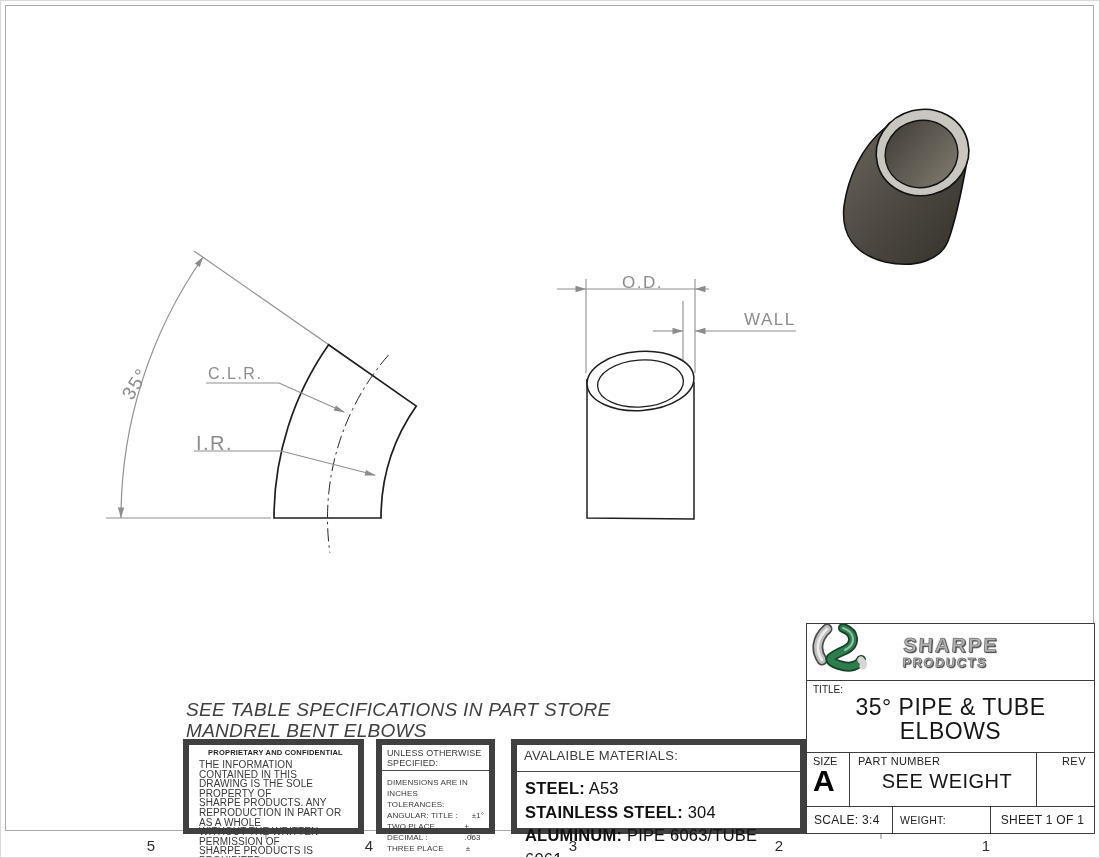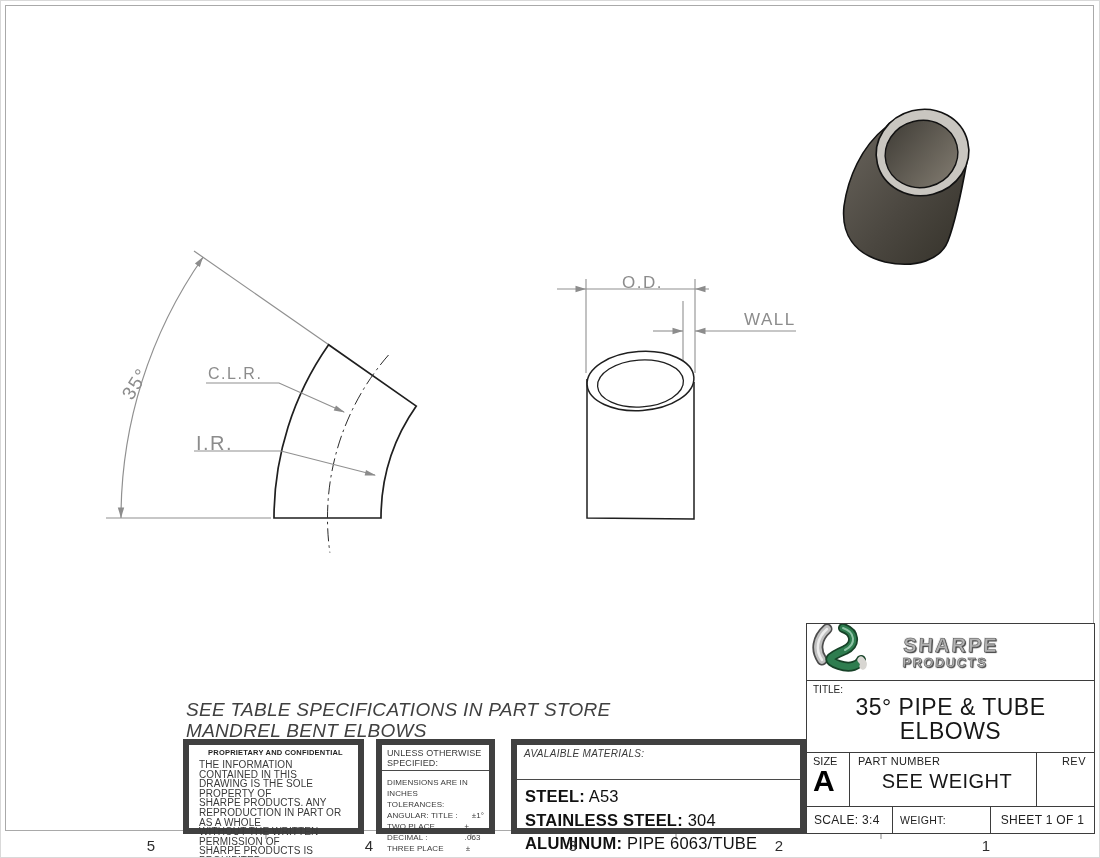--- a/index.html
+++ b/index.html
@@ -15,21 +15,21 @@
   
   .specbox{position:absolute;top:738px;height:95px;border:6px solid #404040;box-sizing:border-box;background:#fff;color:#3a3a3a;}
   .prop{left:182px;width:181px;padding:3px 6px 0 10px;}
   .prop .hdr{font-size:7.5px;font-weight:bold;text-align:center;letter-spacing:0.2px;margin-bottom:3px;color:#222;}
   .prop .bl{font-size:10px;line-height:9.6px;letter-spacing:0.1px;}
   .tol{left:363px;width:119px;margin-left:12px;}
   .tol .hdr{font-size:9px;padding:3px 4px 2px 5px;border-bottom:1px solid #4a4a4a;letter-spacing:0.1px;}
   .tol .body{padding:6px 5px 0 5px;font-size:8px;line-height:11px;letter-spacing:0.1px;}
   .tol .row{display:flex;justify-content:space-between;}
   .mat{left:510px;width:295px;}
-  .mat .hdr{font-size:10px;padding:3px 4px 20px 7px;border-bottom:1px solid #4a4a4a;letter-spacing:0.3px;font-style:italic;}
+  .mat .hdr{font-size:13px;padding:3px 4px 8px 7px;border-bottom:1px solid #4a4a4a;letter-spacing:0.3px;}
   .mat .body{padding:5px 6px 0 8px;font-size:16.5px;line-height:23.5px;color:#111;letter-spacing:0.2px;}
   .mat .lbl{font-weight:bold;}
   
   .tb{position:absolute;left:805px;top:622px;width:289px;height:211px;border:1px solid #3d3d3d;box-sizing:border-box;background:#fff;color:#222;}
   .tb-row{box-sizing:border-box;border-bottom:1px solid #3d3d3d;position:relative;}
   .tb-logo{height:57px;display:flex;align-items:center;justify-content:center;gap:8px;}
   .logo-glyph{width:62px;height:48px;}
   .logo-words{display:flex;flex-direction:column;line-height:1;transform:skewX(-3deg);}
   .logo-w1{font-size:20px;font-weight:bold;letter-spacing:2px;color:#b3b3b3;text-shadow:-1px -1px 0 #ececec,1px 1px 1px #3c3c3c;-webkit-text-stroke:0.6px #555;}
   .logo-w2{font-size:13px;font-weight:bold;letter-spacing:1.5px;color:#b3b3b3;text-shadow:-1px -1px 0 #ececec,1px 1px 1px #3c3c3c;-webkit-text-stroke:0.5px #555;margin-top:1px;}

